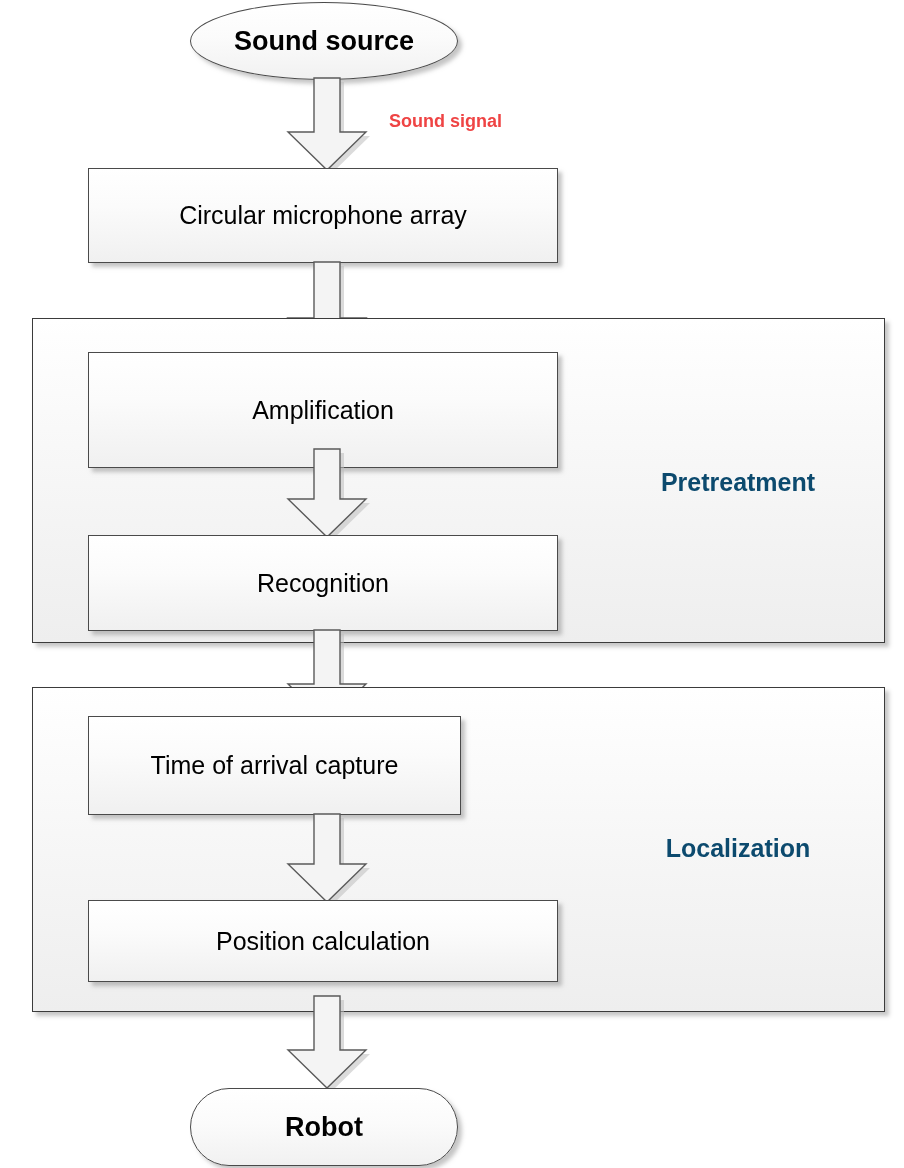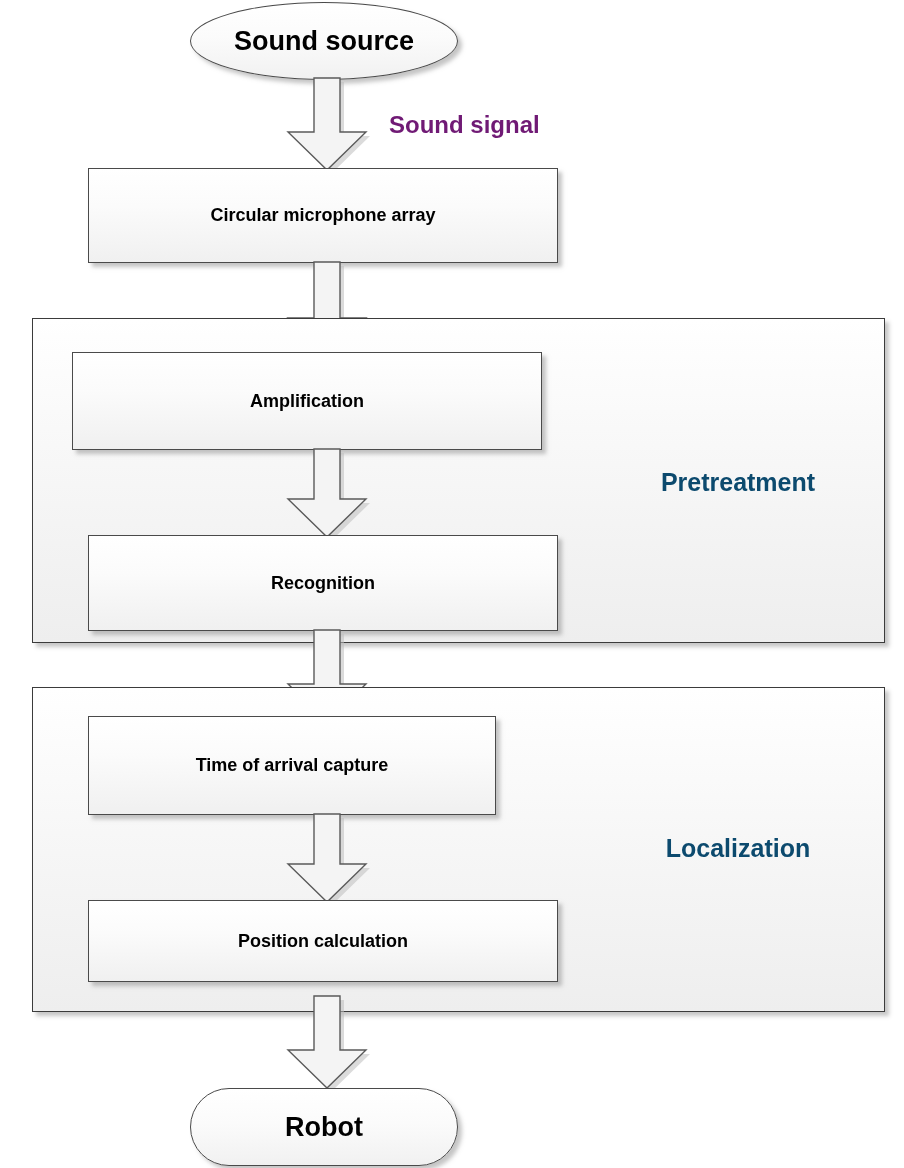--- a/index.html
+++ b/index.html
@@ -38,22 +38,22 @@
   
   .proc-box {
     background: linear-gradient(to bottom, #ffffff 0%, #fbfbfb 40%, #f0f0f0 100%);
     border: 1.4px solid #4a4a4a;
     box-shadow: 4px 4px 4px rgba(140,140,140,0.5);
     display: flex;
     align-items: center;
     justify-content: center;
   }
   .proc-label {
-    font-size: 18px;
-    font-weight: bold;
+    font-size: 25px;
+    font-weight: normal;
     color: #000000;
     white-space: nowrap;
   }
 
   
   .term-shape {
     background: linear-gradient(to bottom, #ffffff 0%, #fbfbfb 45%, #f1f1f1 100%);
     border: 1.4px solid #4a4a4a;
     box-shadow: 4px 4px 4px rgba(140,140,140,0.5);
     display: flex;
@@ -69,23 +69,23 @@
     white-space: nowrap;
   }
 
   
   .arrow-wrap { position: absolute; }
   .arrow-wrap svg { display: block; overflow: visible; }
 
   
   .edge-label {
     position: absolute;
-    font-size: 24px;
+    font-size: 18px;
     font-weight: bold;
-    color: #701a75;
+    color: #ef4444;
     white-space: nowrap;
   }
 </style>
 </head>
 <body>
 
 <div id="canvas">
 
   <div class="abs term-shape term-ellipse" style="left:190px; top:2px; width:268px; height:78px;">
     <span class="term-label">Sound source</span>
@@ -109,21 +109,21 @@
       <polygon points="36,0 62,0 62,56 88,56 49,94 10,56 36,56" transform="translate(4,4)" fill="#bdbdbd" opacity="0.55"></polygon>
       <polygon points="36,0 62,0 62,56 88,56 49,94 10,56 36,56" fill="#f4f4f4" stroke="#5a5a5a" stroke-width="1.4" stroke-linejoin="miter"></polygon>
     </svg>
   </div>
 
 
   <div class="abs group-box" style="left:32px; top:318px; width:853px; height:325px;">
   </div>
   <div class="group-label" style="left:588px; top:468px; width:300px;">Pretreatment</div>
 
-  <div class="abs proc-box" style="left:72px; top:352px; width:470px; height:98px;">
+  <div class="abs proc-box" style="left:88px; top:352px; width:470px; height:116px;">
     <span class="proc-label">Amplification</span>
   </div>
 
   <div class="arrow-wrap" style="left:278px; top:449px;">
     <svg width="98" height="92" viewBox="0 0 98 92">
       <polygon points="36,0 62,0 62,50 88,50 49,88 10,50 36,50" transform="translate(4,4)" fill="#bdbdbd" opacity="0.55"></polygon>
       <polygon points="36,0 62,0 62,50 88,50 49,88 10,50 36,50" fill="#f4f4f4" stroke="#5a5a5a" stroke-width="1.4" stroke-linejoin="miter"></polygon>
     </svg>
   </div>
 
@@ -135,21 +135,21 @@
     <svg width="98" height="96" viewBox="0 0 98 96">
       <polygon points="36,0 62,0 62,54 88,54 49,92 10,54 36,54" transform="translate(4,4)" fill="#bdbdbd" opacity="0.55"></polygon>
       <polygon points="36,0 62,0 62,54 88,54 49,92 10,54 36,54" fill="#f4f4f4" stroke="#5a5a5a" stroke-width="1.4" stroke-linejoin="miter"></polygon>
     </svg>
   </div>
 
   <div class="abs group-box" style="left:32px; top:687px; width:853px; height:325px;">
   </div>
   <div class="group-label" style="left:588px; top:834px; width:300px;">Localization</div>
 
-  <div class="abs proc-box" style="left:88px; top:716px; width:408px; height:99px;">
+  <div class="abs proc-box" style="left:88px; top:716px; width:373px; height:99px;">
     <span class="proc-label">Time of arrival capture</span>
   </div>
 
   <div class="arrow-wrap" style="left:278px; top:814px;">
     <svg width="98" height="92" viewBox="0 0 98 92">
       <polygon points="36,0 62,0 62,50 88,50 49,88 10,50 36,50" transform="translate(4,4)" fill="#bdbdbd" opacity="0.55"></polygon>
       <polygon points="36,0 62,0 62,50 88,50 49,88 10,50 36,50" fill="#f4f4f4" stroke="#5a5a5a" stroke-width="1.4" stroke-linejoin="miter"></polygon>
     </svg>
   </div>
 

